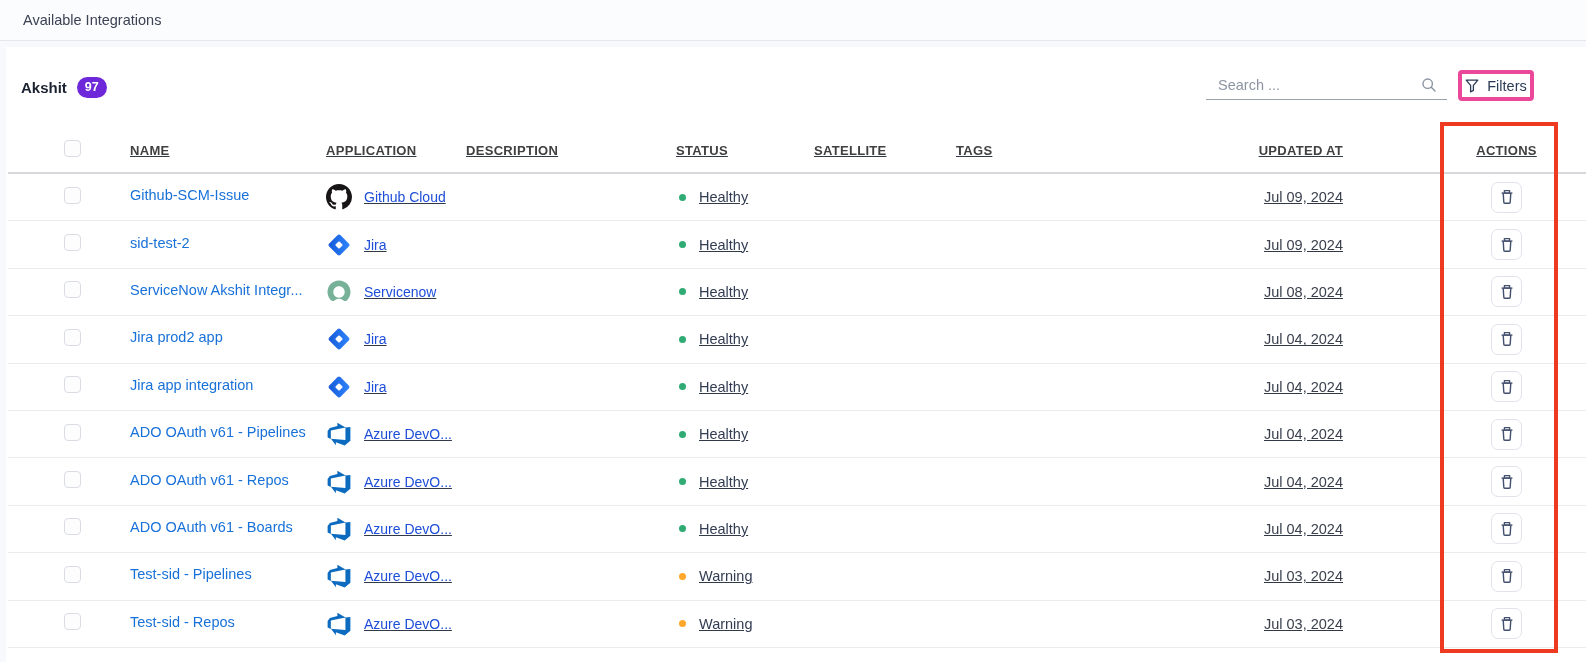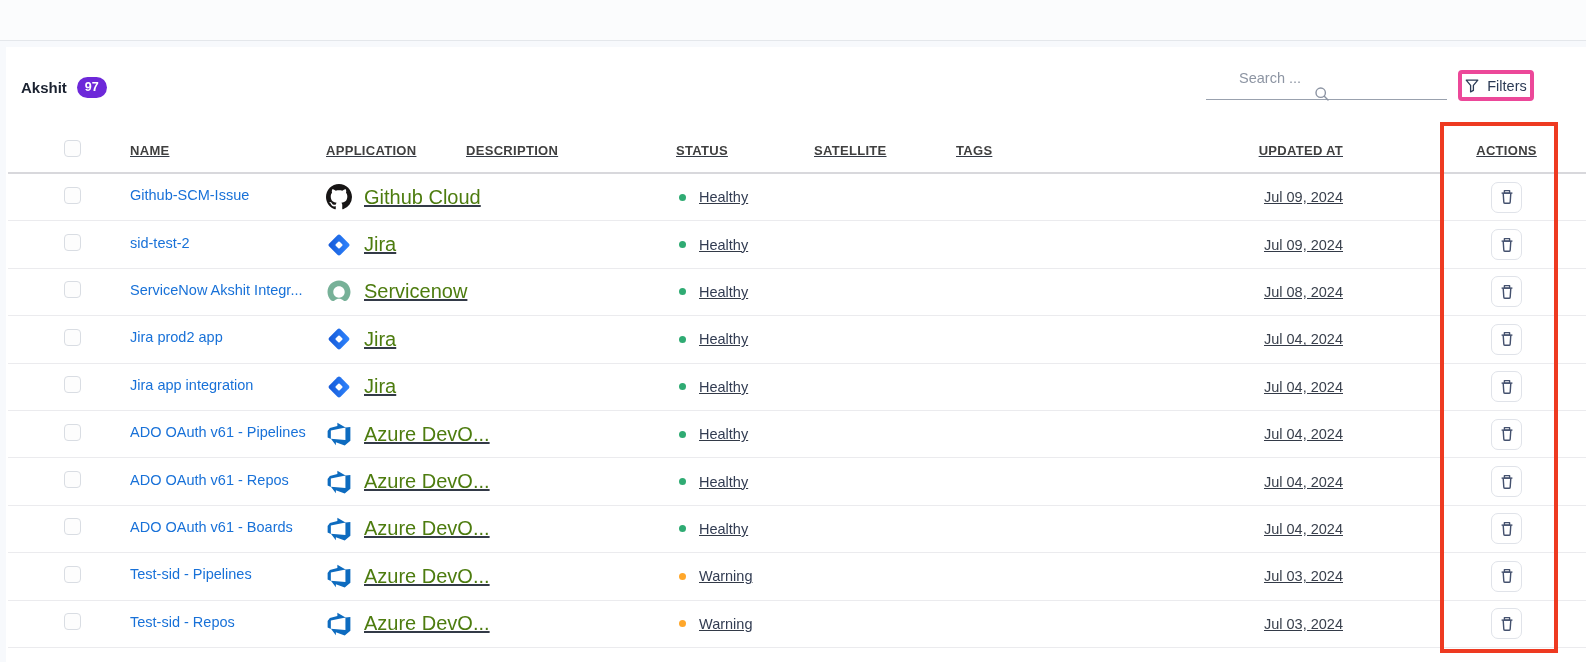--- a/index.html
+++ b/index.html
@@ -36,21 +36,21 @@
   }
   .results-label { font-size: 15px; font-weight: bold; color: #1b2230; }
   .results-badge {
     background: #6d28d9; color: #ffffff; border-radius: 11px;
     min-width: 28px; height: 21px; padding: 0 8px;
     display: flex; align-items: center; justify-content: center;
     font-size: 12.5px; font-weight: bold;
   }
   .search-box {
     position: absolute; left: 1206px; top: 70px; width: 241px; height: 30px;
-    border-bottom: 1px solid #99a1ae; display: flex; align-items: center; flex-direction: column;
+    border-bottom: 1px solid #99a1ae; display: flex; align-items: center;
   }
   .search-box input {
     border: none; outline: none; background: transparent; flex: 1;
     font-family: "Liberation Sans", sans-serif; font-size: 14.5px;
     color: #333a47; padding-left: 12px;
   }
   .search-box input::placeholder { color: #8d95a3; opacity: 1; }
   .search-icon { width: 16px; height: 16px; margin-right: 10px; flex: none; }
   .filters-btn {
     position: absolute; left: 1458px; top: 70px; width: 76px; height: 31px;
@@ -79,41 +79,42 @@
   }
   .cell-updated { justify-self: end; padding-right: 76px; }
   .cell-actions { justify-self: center; }
   .name-link {
     font-size: 14.5px; color: #1871d8; text-decoration: none; cursor: pointer;
     white-space: nowrap; overflow: hidden; text-overflow: ellipsis; max-width: 188px;
     display: inline-block;
   }
   .app-cell { display: flex; align-items: center; gap: 12px; }
   .app-icon { width: 26px; height: 26px; flex: none; display: flex; }
-  .app-label { font-size: 20px; color: #4d7c0f; white-space: nowrap; }
+  .app-label { font-size: 14px; color: #1d4ed8; white-space: nowrap; }
   .status-cell { display: flex; align-items: center; gap: 13px; padding-left: 3px; }
   .status-dot { width: 7px; height: 7px; border-radius: 50%; flex: none; }
   .status-label { font-size: 14.5px; color: #323c52; }
   .date-text { font-size: 14.5px; color: #3a414d; white-space: nowrap; }
   .trash-btn {
     width: 31px; height: 31px; border: 1px solid #e0e3e9; border-radius: 7px;
     background: #ffffff; display: flex; align-items: center; justify-content: center;
     cursor: pointer;
   }
   .trash-btn svg { width: 16px; height: 16px; }
   
   .annotation-rect {
     position: absolute; left: 1440px; top: 122px; width: 118px; height: 531px;
     border: 4px solid #ee3a21; pointer-events: none; z-index: 5;
   }
 </style>
 </head>
 <body>
 
 <div class="tabbar">
+  <div class="tab tab-available">Available Integrations</div>
 </div>
 
 <div class="card"></div>
 
 <div class="results">
   <span class="results-label">Akshit</span>
   <span class="results-badge">97</span>
 </div>
 
 <div class="search-box">

